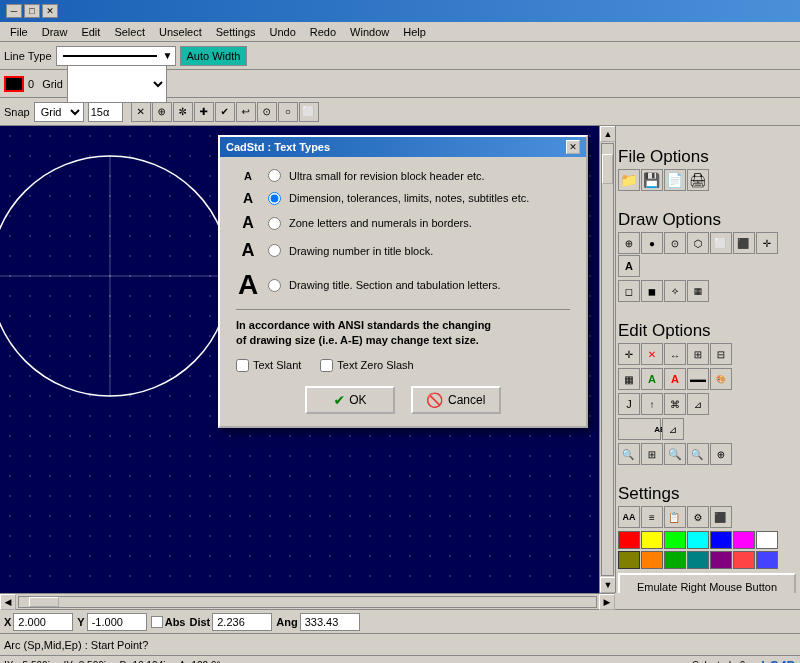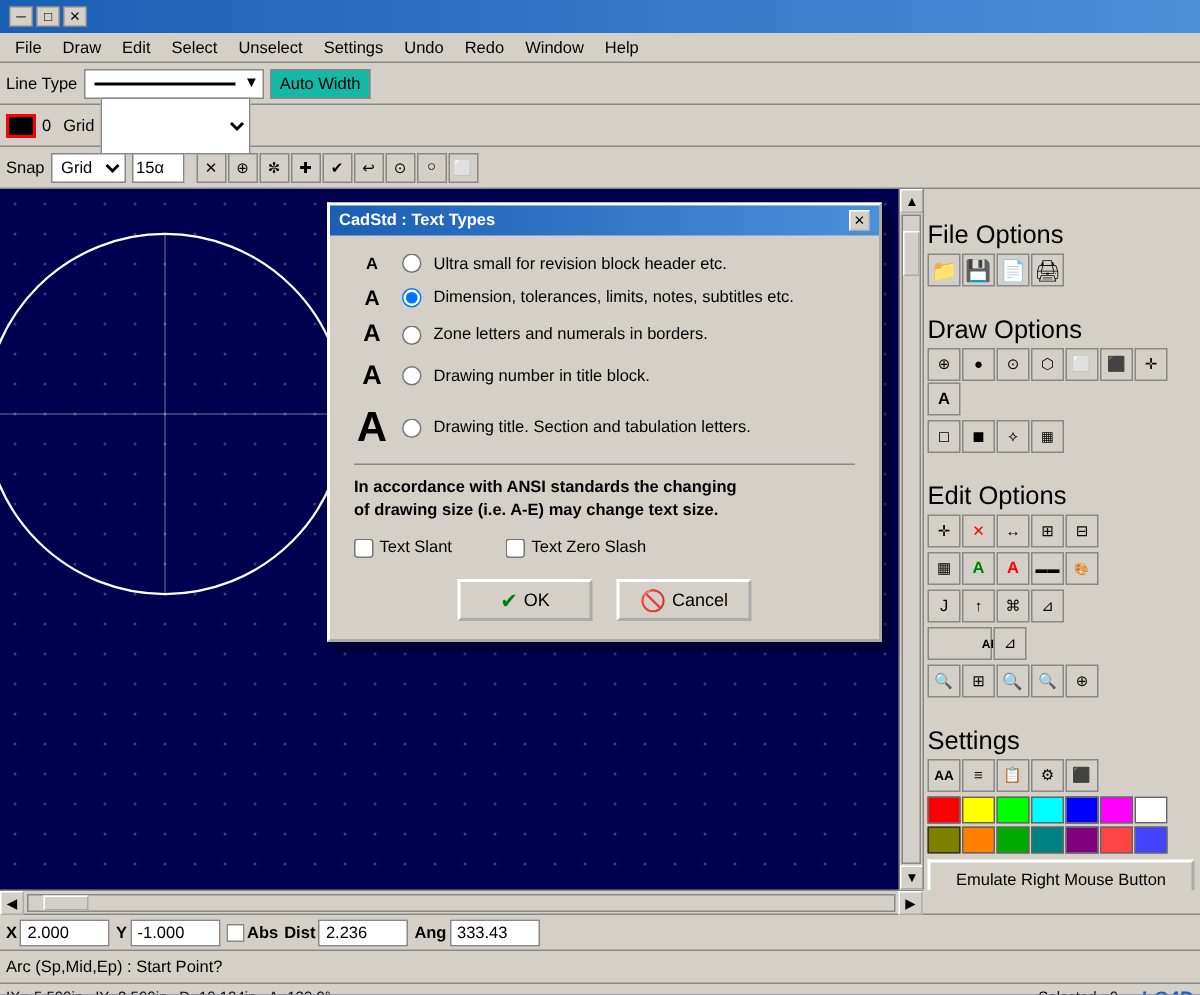--- a/index.html
+++ b/index.html
@@ -431,21 +431,21 @@
     .ansi-note {
       font-size: 11px;
       color: #000;
       margin: 8px 0;
       line-height: 1.4;
       font-weight: bold;
     }
 
     .dialog-checkboxes {
       display: flex;
-      gap: 36px;
+      gap: 19px;
       margin: 10px 0;
       align-items: center;
     }
     .checkbox-label {
       display: flex;
       align-items: center;
       gap: 4px;
       font-size: 11px;
       cursor: pointer;
     }

